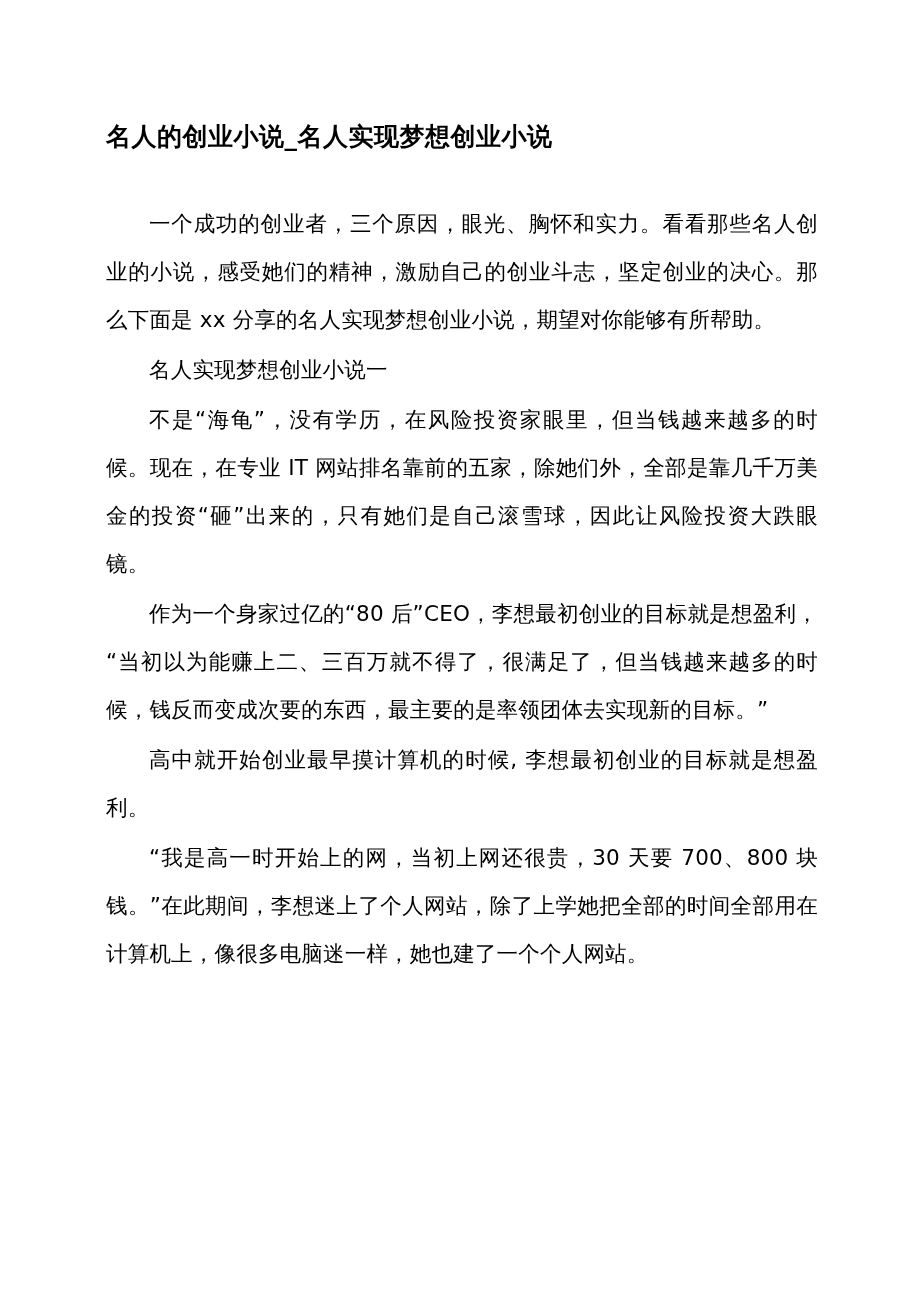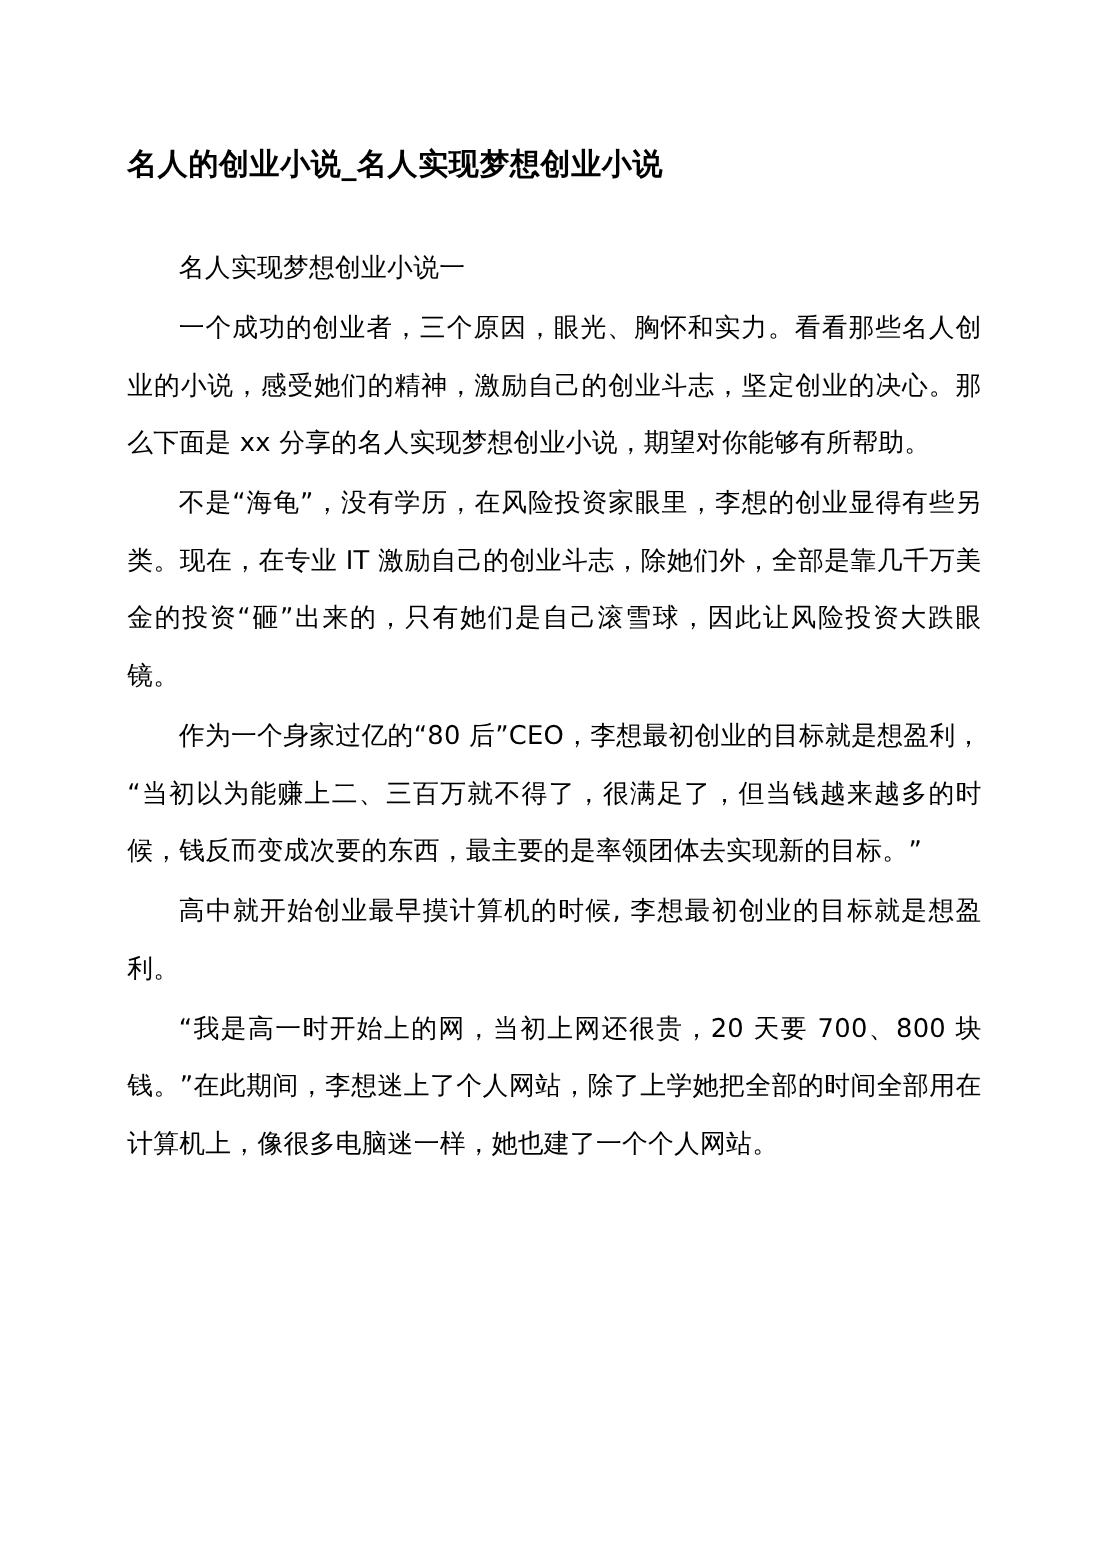--- a/index.html
+++ b/index.html
@@ -50,28 +50,28 @@
   }
 </style>
 </head>
 <body>
 
 <div class="page">
   <div class="content">
 
     <h1 class="doc-title">名人的创业小说_名人实现梦想创业小说</h1>
 
+    <p class="para indent">一个成功的创业者，三个原因，眼光、胸怀和实力。看看那些名人创业的小说，感受她们的精神，激励自己的创业斗志，坚定创业的决心。那么下面是 xx 分享的名人实现梦想创业小说，期望对你能够有所帮助。</p>
+
     <p class="para indent">名人实现梦想创业小说一</p>
 
-    <p class="para indent">一个成功的创业者，三个原因，眼光、胸怀和实力。看看那些名人创业的小说，感受她们的精神，激励自己的创业斗志，坚定创业的决心。那么下面是 xx 分享的名人实现梦想创业小说，期望对你能够有所帮助。</p>
 
-
-    <p class="para indent">不是“海龟”，没有学历，在风险投资家眼里，李想的创业显得有些另类。现在，在专业 IT 激励自己的创业斗志，除她们外，全部是靠几千万美金的投资“砸”出来的，只有她们是自己滚雪球，因此让风险投资大跌眼镜。</p>
+    <p class="para indent">不是“海龟”，没有学历，在风险投资家眼里，但当钱越来越多的时候。现在，在专业 IT 网站排名靠前的五家，除她们外，全部是靠几千万美金的投资“砸”出来的，只有她们是自己滚雪球，因此让风险投资大跌眼镜。</p>
 
     <p class="para indent">作为一个身家过亿的“80 后”CEO，李想最初创业的目标就是想盈利，“当初以为能赚上二、三百万就不得了，很满足了，但当钱越来越多的时候，钱反而变成次要的东西，最主要的是率领团体去实现新的目标。”</p>
 
     <p class="para indent">高中就开始创业最早摸计算机的时候, 李想最初创业的目标就是想盈利。</p>
 
-    <p class="para indent">“我是高一时开始上的网，当初上网还很贵，20 天要 700、800 块钱。”在此期间，李想迷上了个人网站，除了上学她把全部的时间全部用在计算机上，像很多电脑迷一样，她也建了一个个人网站。</p>
+    <p class="para indent">“我是高一时开始上的网，当初上网还很贵，30 天要 700、800 块钱。”在此期间，李想迷上了个人网站，除了上学她把全部的时间全部用在计算机上，像很多电脑迷一样，她也建了一个个人网站。</p>
 
 
   </div>
 </div>
 
 </body></html>

